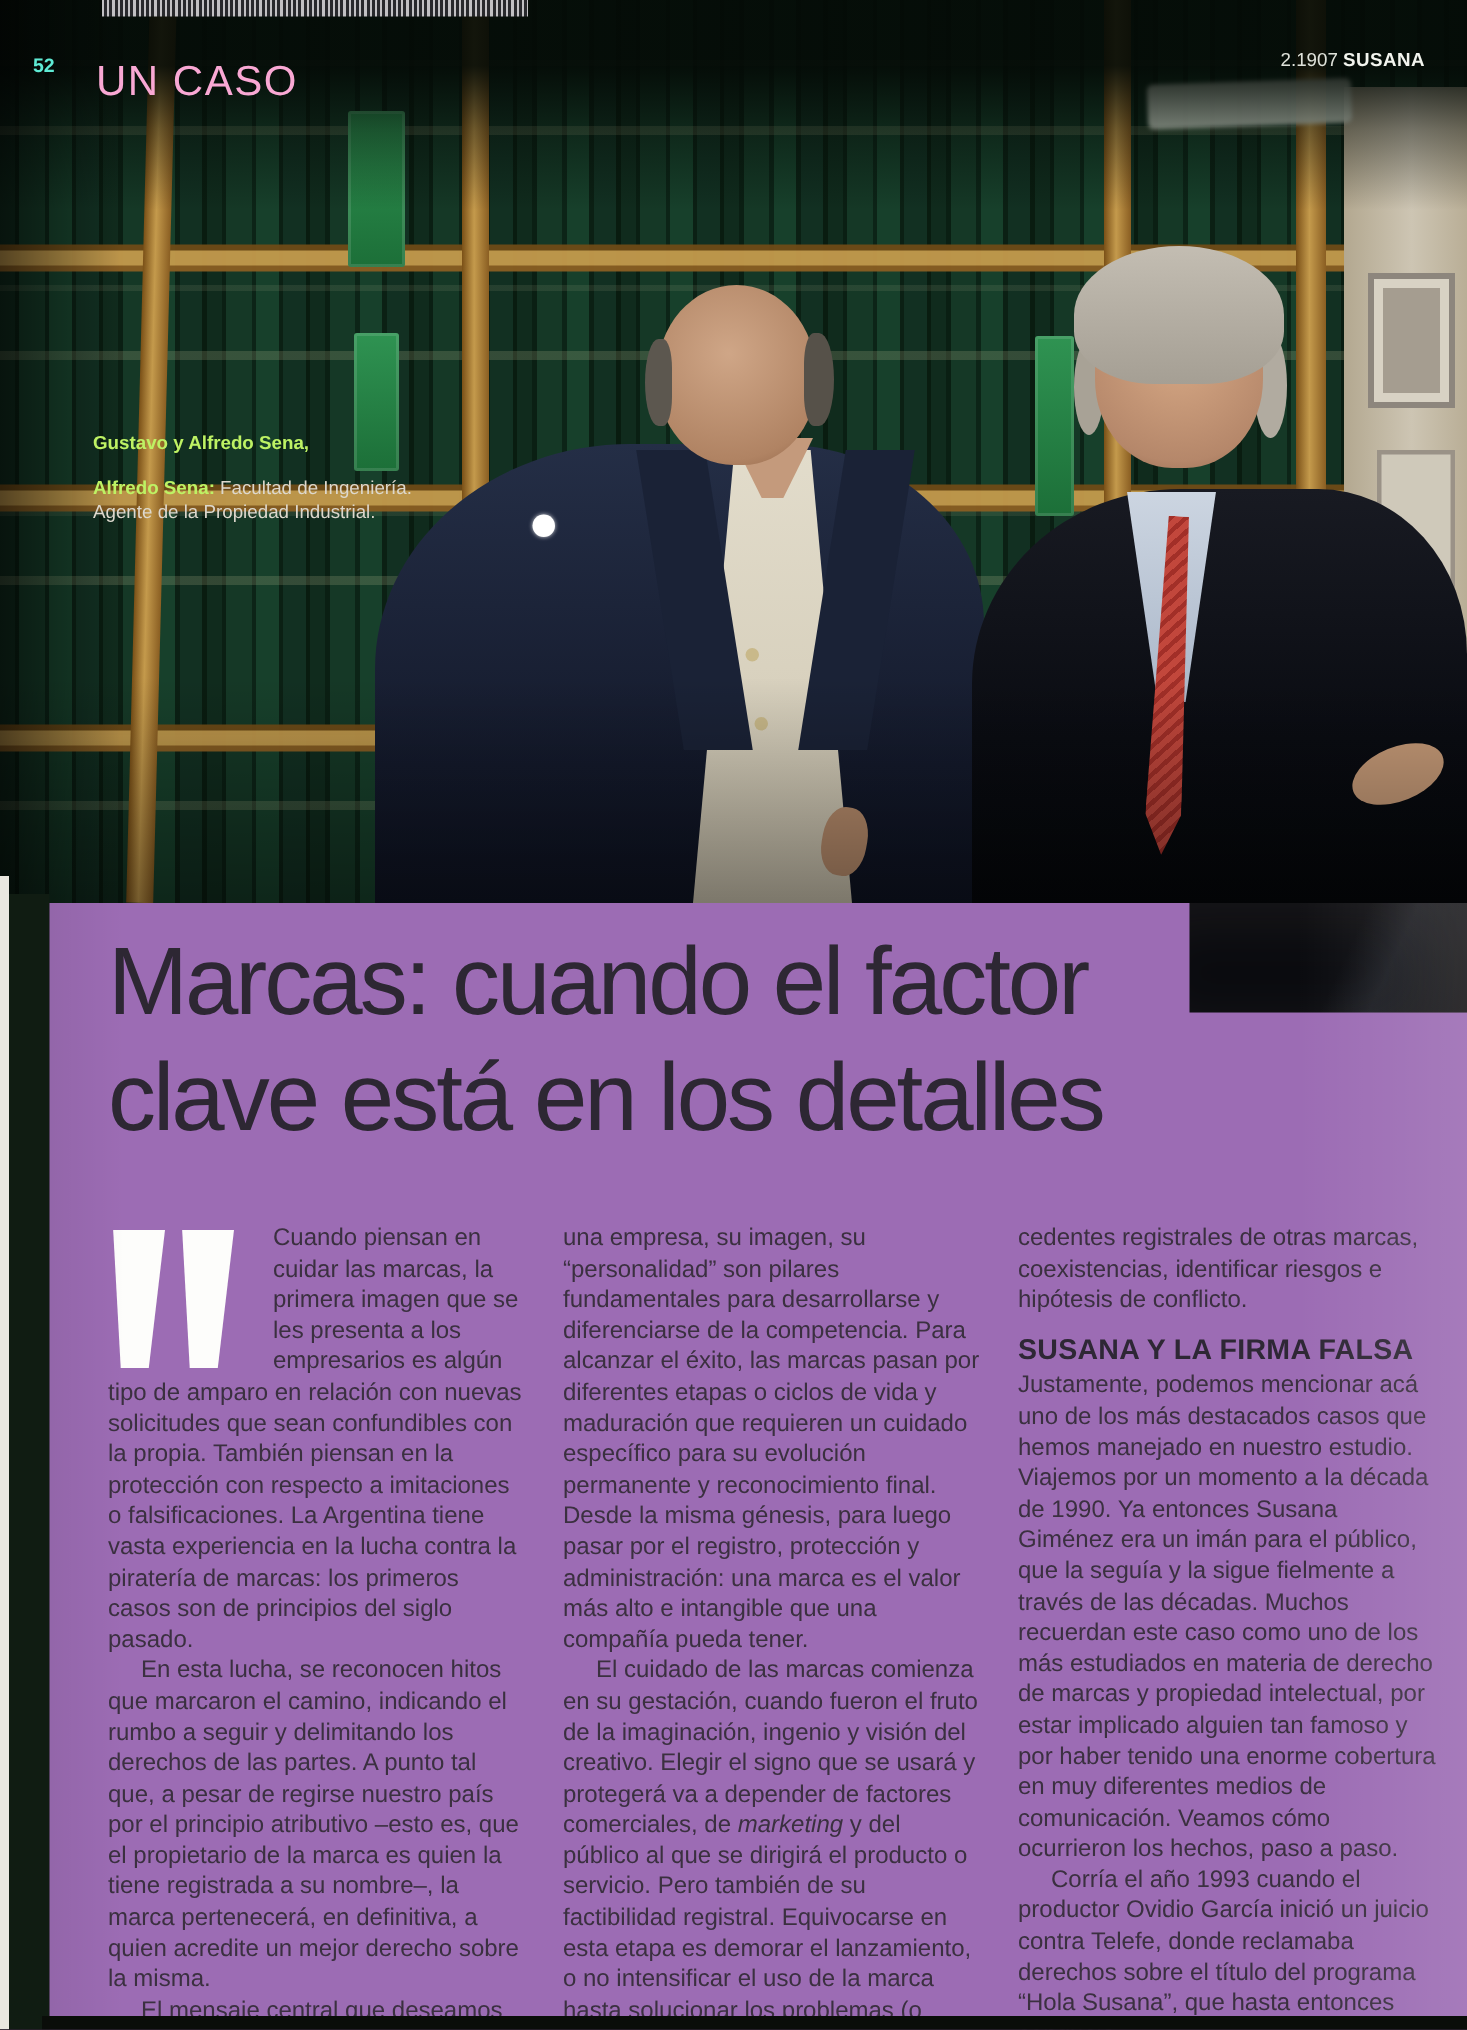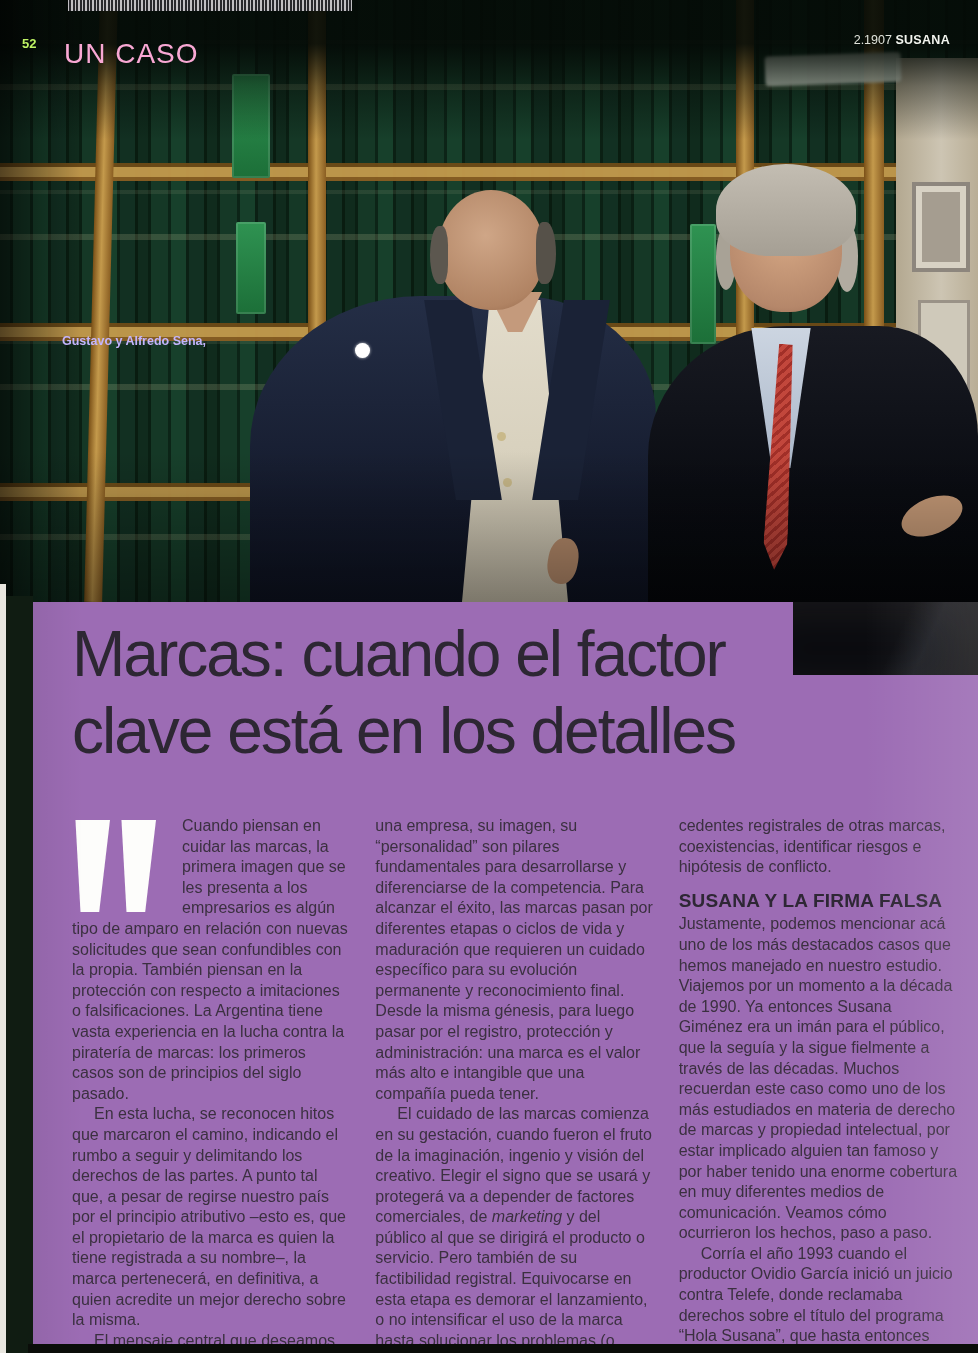--- a/index.html
+++ b/index.html
@@ -101,28 +101,28 @@
   .photo-vignette { left:0; top:0; right:0; bottom:0; pointer-events:none;
     background:
       linear-gradient(90deg, rgba(0,0,0,0.55), transparent 80px),
       linear-gradient(180deg, rgba(4,10,6,0.92) 0 44px, rgba(4,10,6,0.45) 86px, transparent 140px),
       linear-gradient(180deg, transparent 75%, rgba(0,0,0,0.4) 100%); }
 
   .barcode { left:68px; top:0; width:284px; height:11px;
     background: repeating-linear-gradient(90deg, #d6d4d8 0 1.5px, #2c2c31 1.5px 3.5px); opacity:0.9; }
 
   
-  .hdr-num { left:22px; top:36px; font-size:13px; font-weight:700; color:#bef264; }
+  .hdr-num { left:22px; top:36px; font-size:13px; font-weight:700; color:#5eead4; }
   .hdr-section { left:64px; top:22px; font-size:28px; font-weight:300; letter-spacing:1px; color:#f9a8d4;margin-top:16px; }
   .hdr-right { right:28px; top:33px; font-size:12.5px; color:#dfe2da; }
   .hdr-right b { font-weight:700; color:#f2f4ee; letter-spacing:0.3px; }
 
   
   .caption { left:62px; top:287px; width:252px; font-size:12.5px; line-height:16px; color:#ddd8cd; }
-  .cap-bold { font-weight:700; color:#c4b5fd;margin-top:46px; }
+  .cap-bold { font-weight:700; color:#bef264; }
   .cap-gap { height:14px; }
 
   
   .edge-white { left:0; top:584px; width:6px; height:769px; background:#e9e7e0; }
   .edge-dark { left:6px; top:596px; width:27px; height:757px; background:#101c12; }
   .bottom-bar { left:28px; top:1344px; width:950px; height:9px; background:#0a0d09; }
 
   
   .purple { left:33px; top:602px; width:945px; height:744px; background:#9c6cb4; }
   .purple-sheen { left:0; top:0; right:0; bottom:0; pointer-events:none;
@@ -192,20 +192,21 @@
     <div class="abs photo-vignette"></div>
 
     <div class="abs barcode"></div>
     <div class="abs hdr-num">52</div>
     <div class="abs hdr-section">UN CASO</div>
     <div class="abs hdr-right"><span>2.1907</span> <b>SUSANA</b></div>
 
     <div class="abs caption">
       <div class="cap-bold">Gustavo y Alfredo Sena,</div>
       <div class="cap-gap"></div>
+      <div><span class="cap-bold">Alfredo Sena:</span><span> Facultad de Ingeniería. Agente de la Propiedad Industrial.</span></div>
     </div>
   </div>
 
   <div class="abs edge-white"></div>
   <div class="abs edge-dark"></div>
 
   <div class="abs purple">
     <div class="abs photo-notch"></div>
     <div class="abs title">
       <div>Marcas: cuando el factor</div>

